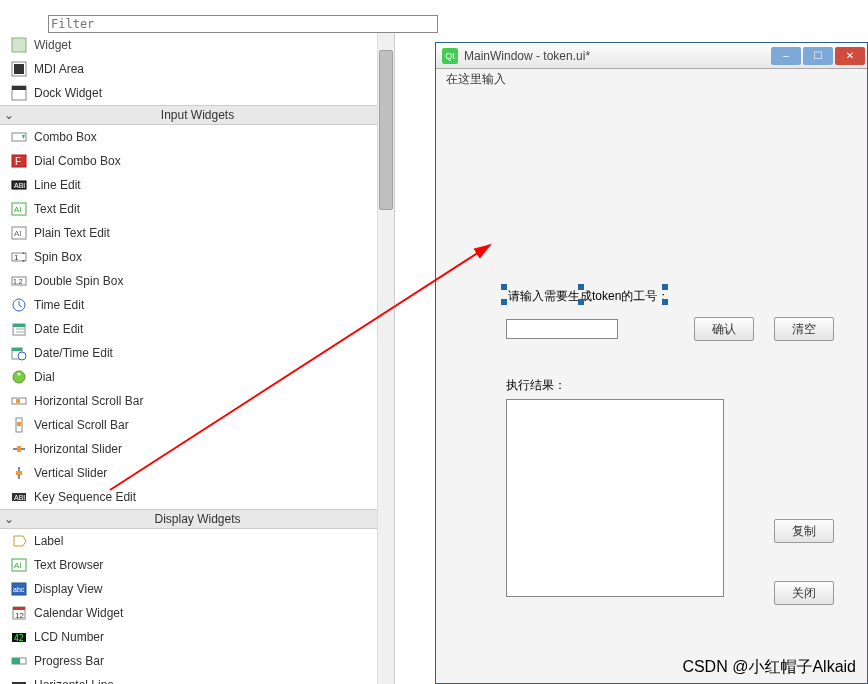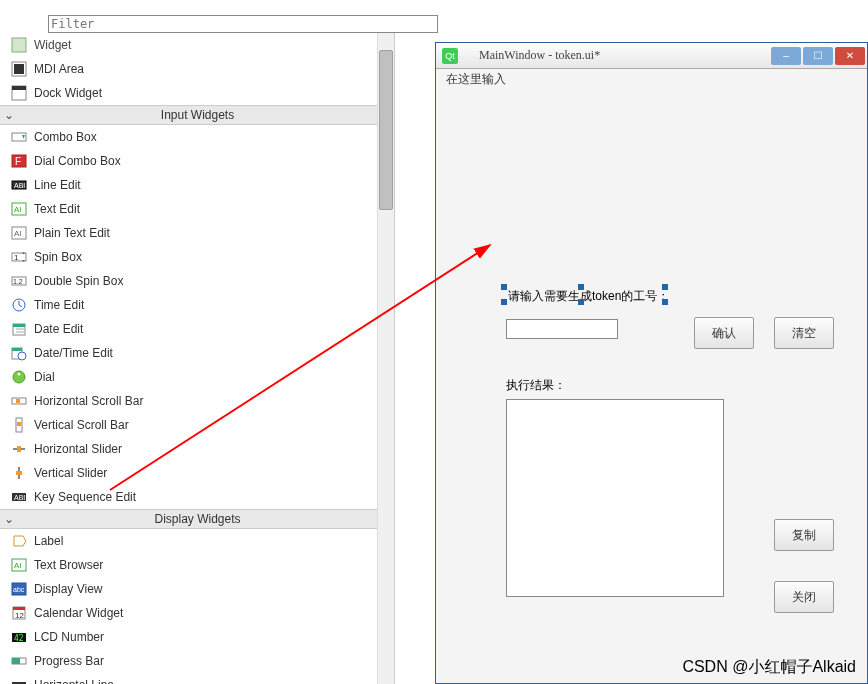--- a/index.html
+++ b/index.html
@@ -122,24 +122,23 @@
 }
 .titlebar-icon {
   width: 16px; height: 16px;
   background: #41cd52;
   border-radius: 2px;
   margin-left: 6px;
   display: flex; align-items: center; justify-content: center;
   color: #fff; font-size: 9px; font-weight: normal;
 }
 .titlebar-text {
-  margin-left: 21px;
+  margin-left: 6px;
   color: #444;
   flex: 1;
-  font-family: Liberation Serif, serif;
 }
 .win-buttons { display: flex; margin-right: 2px; }
 .win-btn {
   width: 30px; height: 18px;
   margin-left: 2px;
   border-radius: 2px;
   display: flex; align-items: center; justify-content: center;
   font-size: 10px;
   color: #fff;
 }
@@ -177,21 +176,21 @@
   width: 6px; height: 6px;
   background: #2266aa;
 }
 .form-input {
   position: absolute;
   border: 1px solid #888;
   background: #fff;
 }
 .form-button {
   position: absolute;
-  height: 32px;
+  height: 24px;
   border: 1px solid #999;
   background: linear-gradient(#fdfdfd,#e4e4e4);
   display: flex; align-items: center; justify-content: center;
   color: #333;
   border-radius: 2px;
 }
 .result-label {
   position: absolute;
   color: #000;
 }

